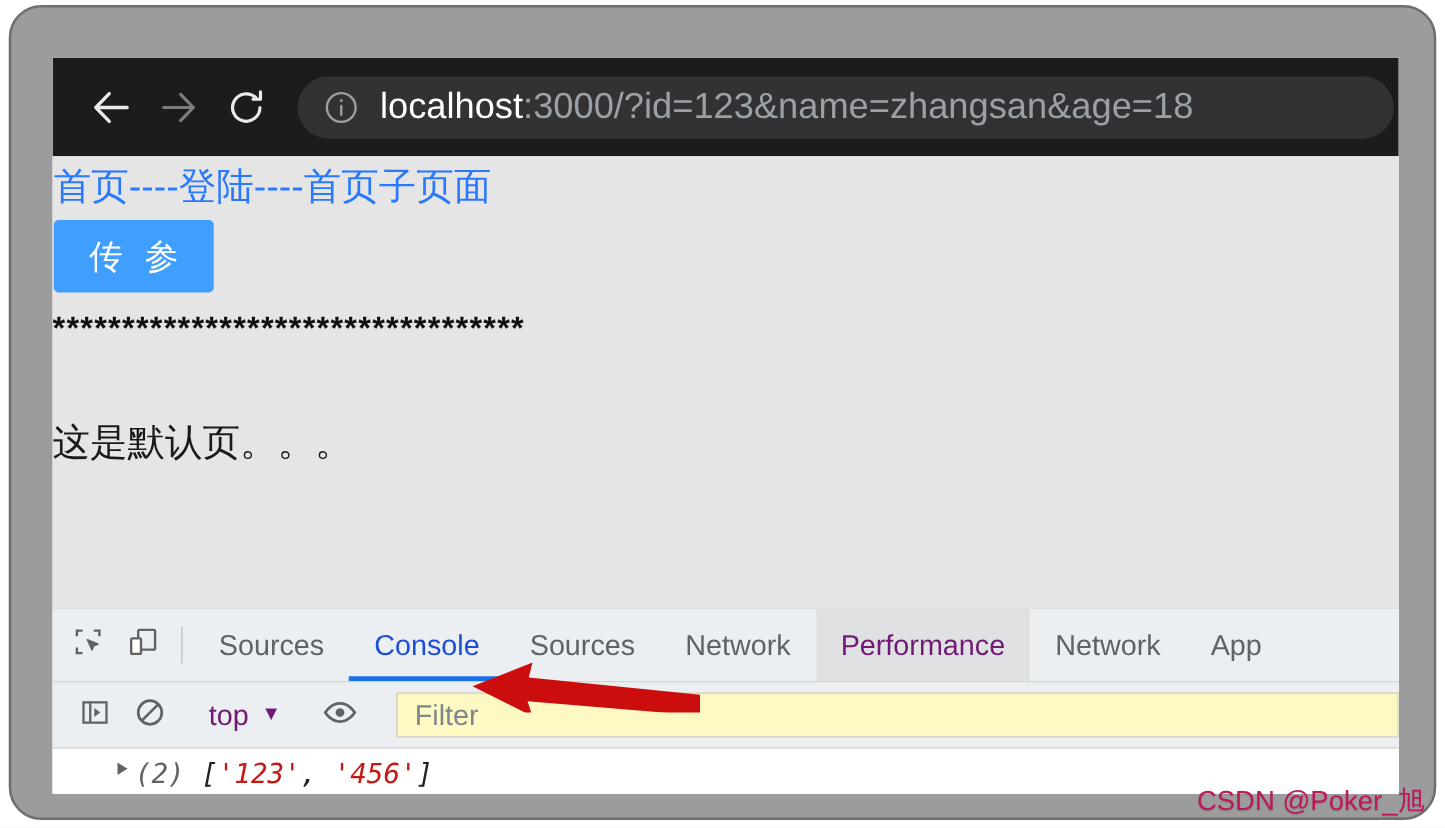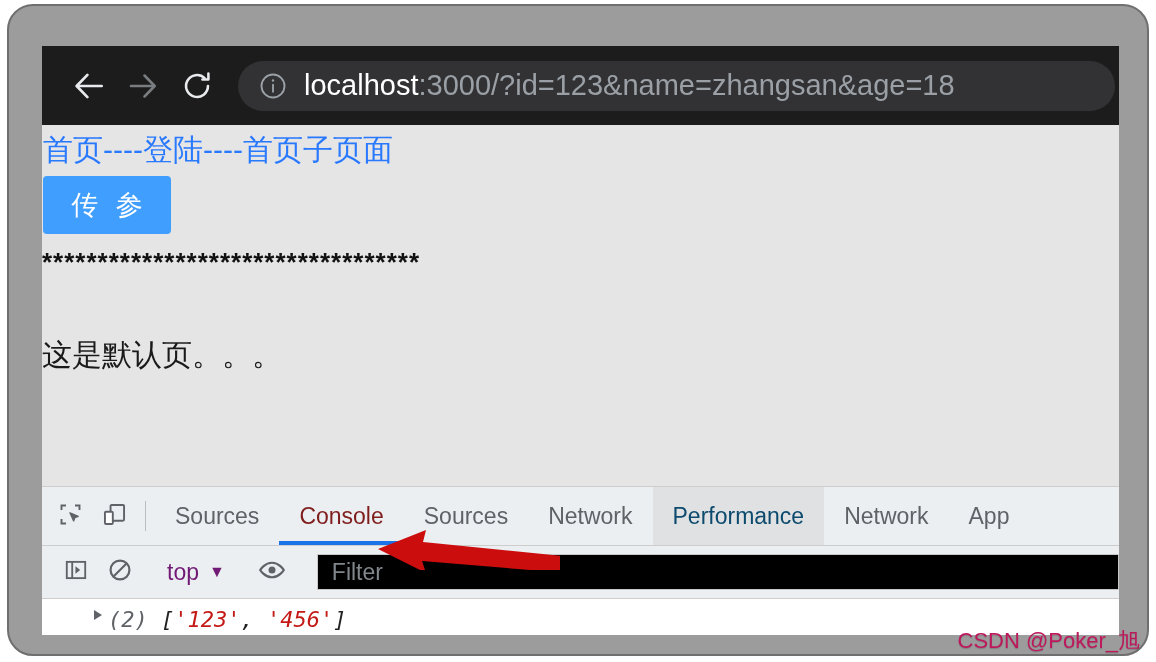--- a/index.html
+++ b/index.html
@@ -185,32 +185,32 @@
     align-items: center;
     padding: 0 20px;
     font-size: 23px;
     color: #5f6368;
     white-space: nowrap;
     position: relative;
     flex: 0 0 auto;
     box-sizing: border-box;
   }
   .dt-tab.active {
-    color: #7f1d1d;
+    color: #1d4ed8;
   }
   .dt-tab.active::after {
     content: "";
     position: absolute;
     left: 0; right: 0; bottom: 0;
     height: 4px;
     background: #1a73e8;
   }
   .dt-tab.hovered {
     background: #dfe1e2;
-    color: #0c4a6e;
+    color: #701a75;
   }
 
   #dt-consolebar {
     height: 53px;
     background: #eceff1;
     border-bottom: 1px solid #cdcdcd;
     display: flex;
     align-items: center;
     box-sizing: border-box;
     padding-left: 6px;
@@ -225,21 +225,21 @@
     white-space: nowrap;
     flex: 0 0 auto;
   }
   #ctx-select .caret {
     margin-left: 10px;
     font-size: 16px;
   }
   #filter-input {
     flex: 1 1 auto;
     height: 36px;
-    background: #000000;
+    background: #fef9c3;
     border: 1px solid #c9c9c9;
     margin-left: 4px;
     margin-right: 0px;
     box-sizing: border-box;
     display: flex;
     align-items: center;
     padding-left: 14px;
     font-size: 23px;
     color: #80868b;
   }

